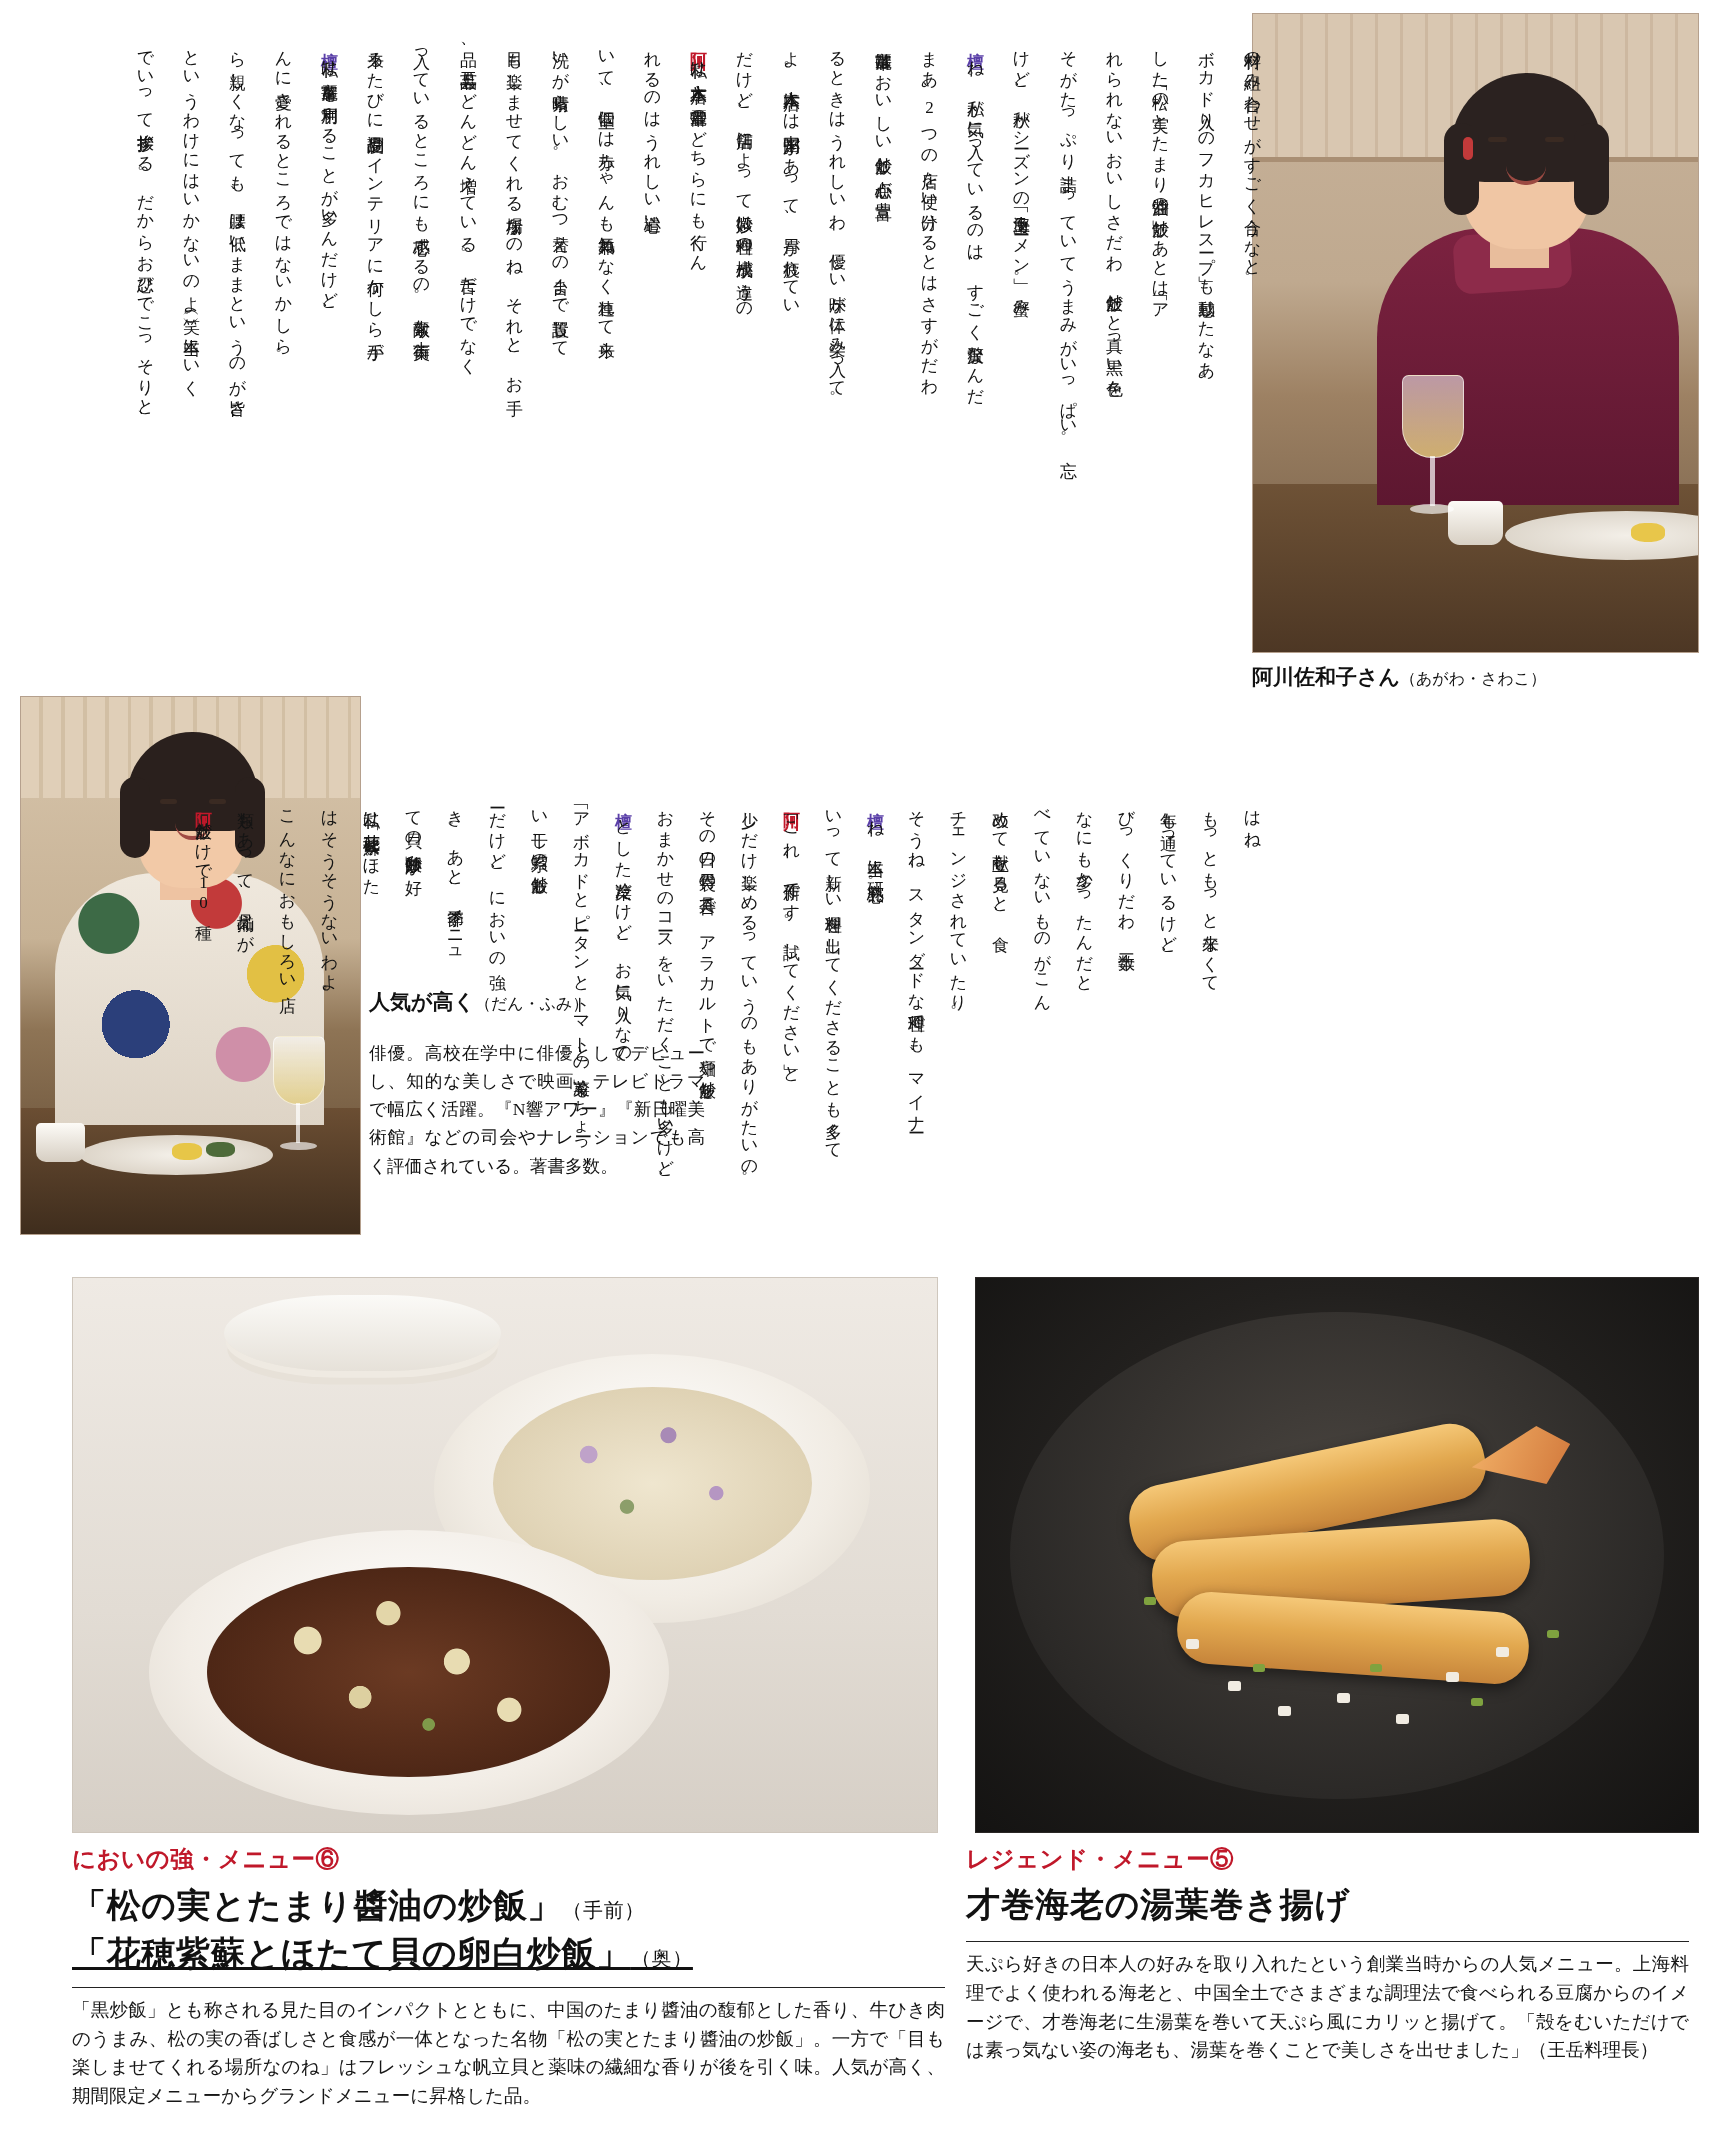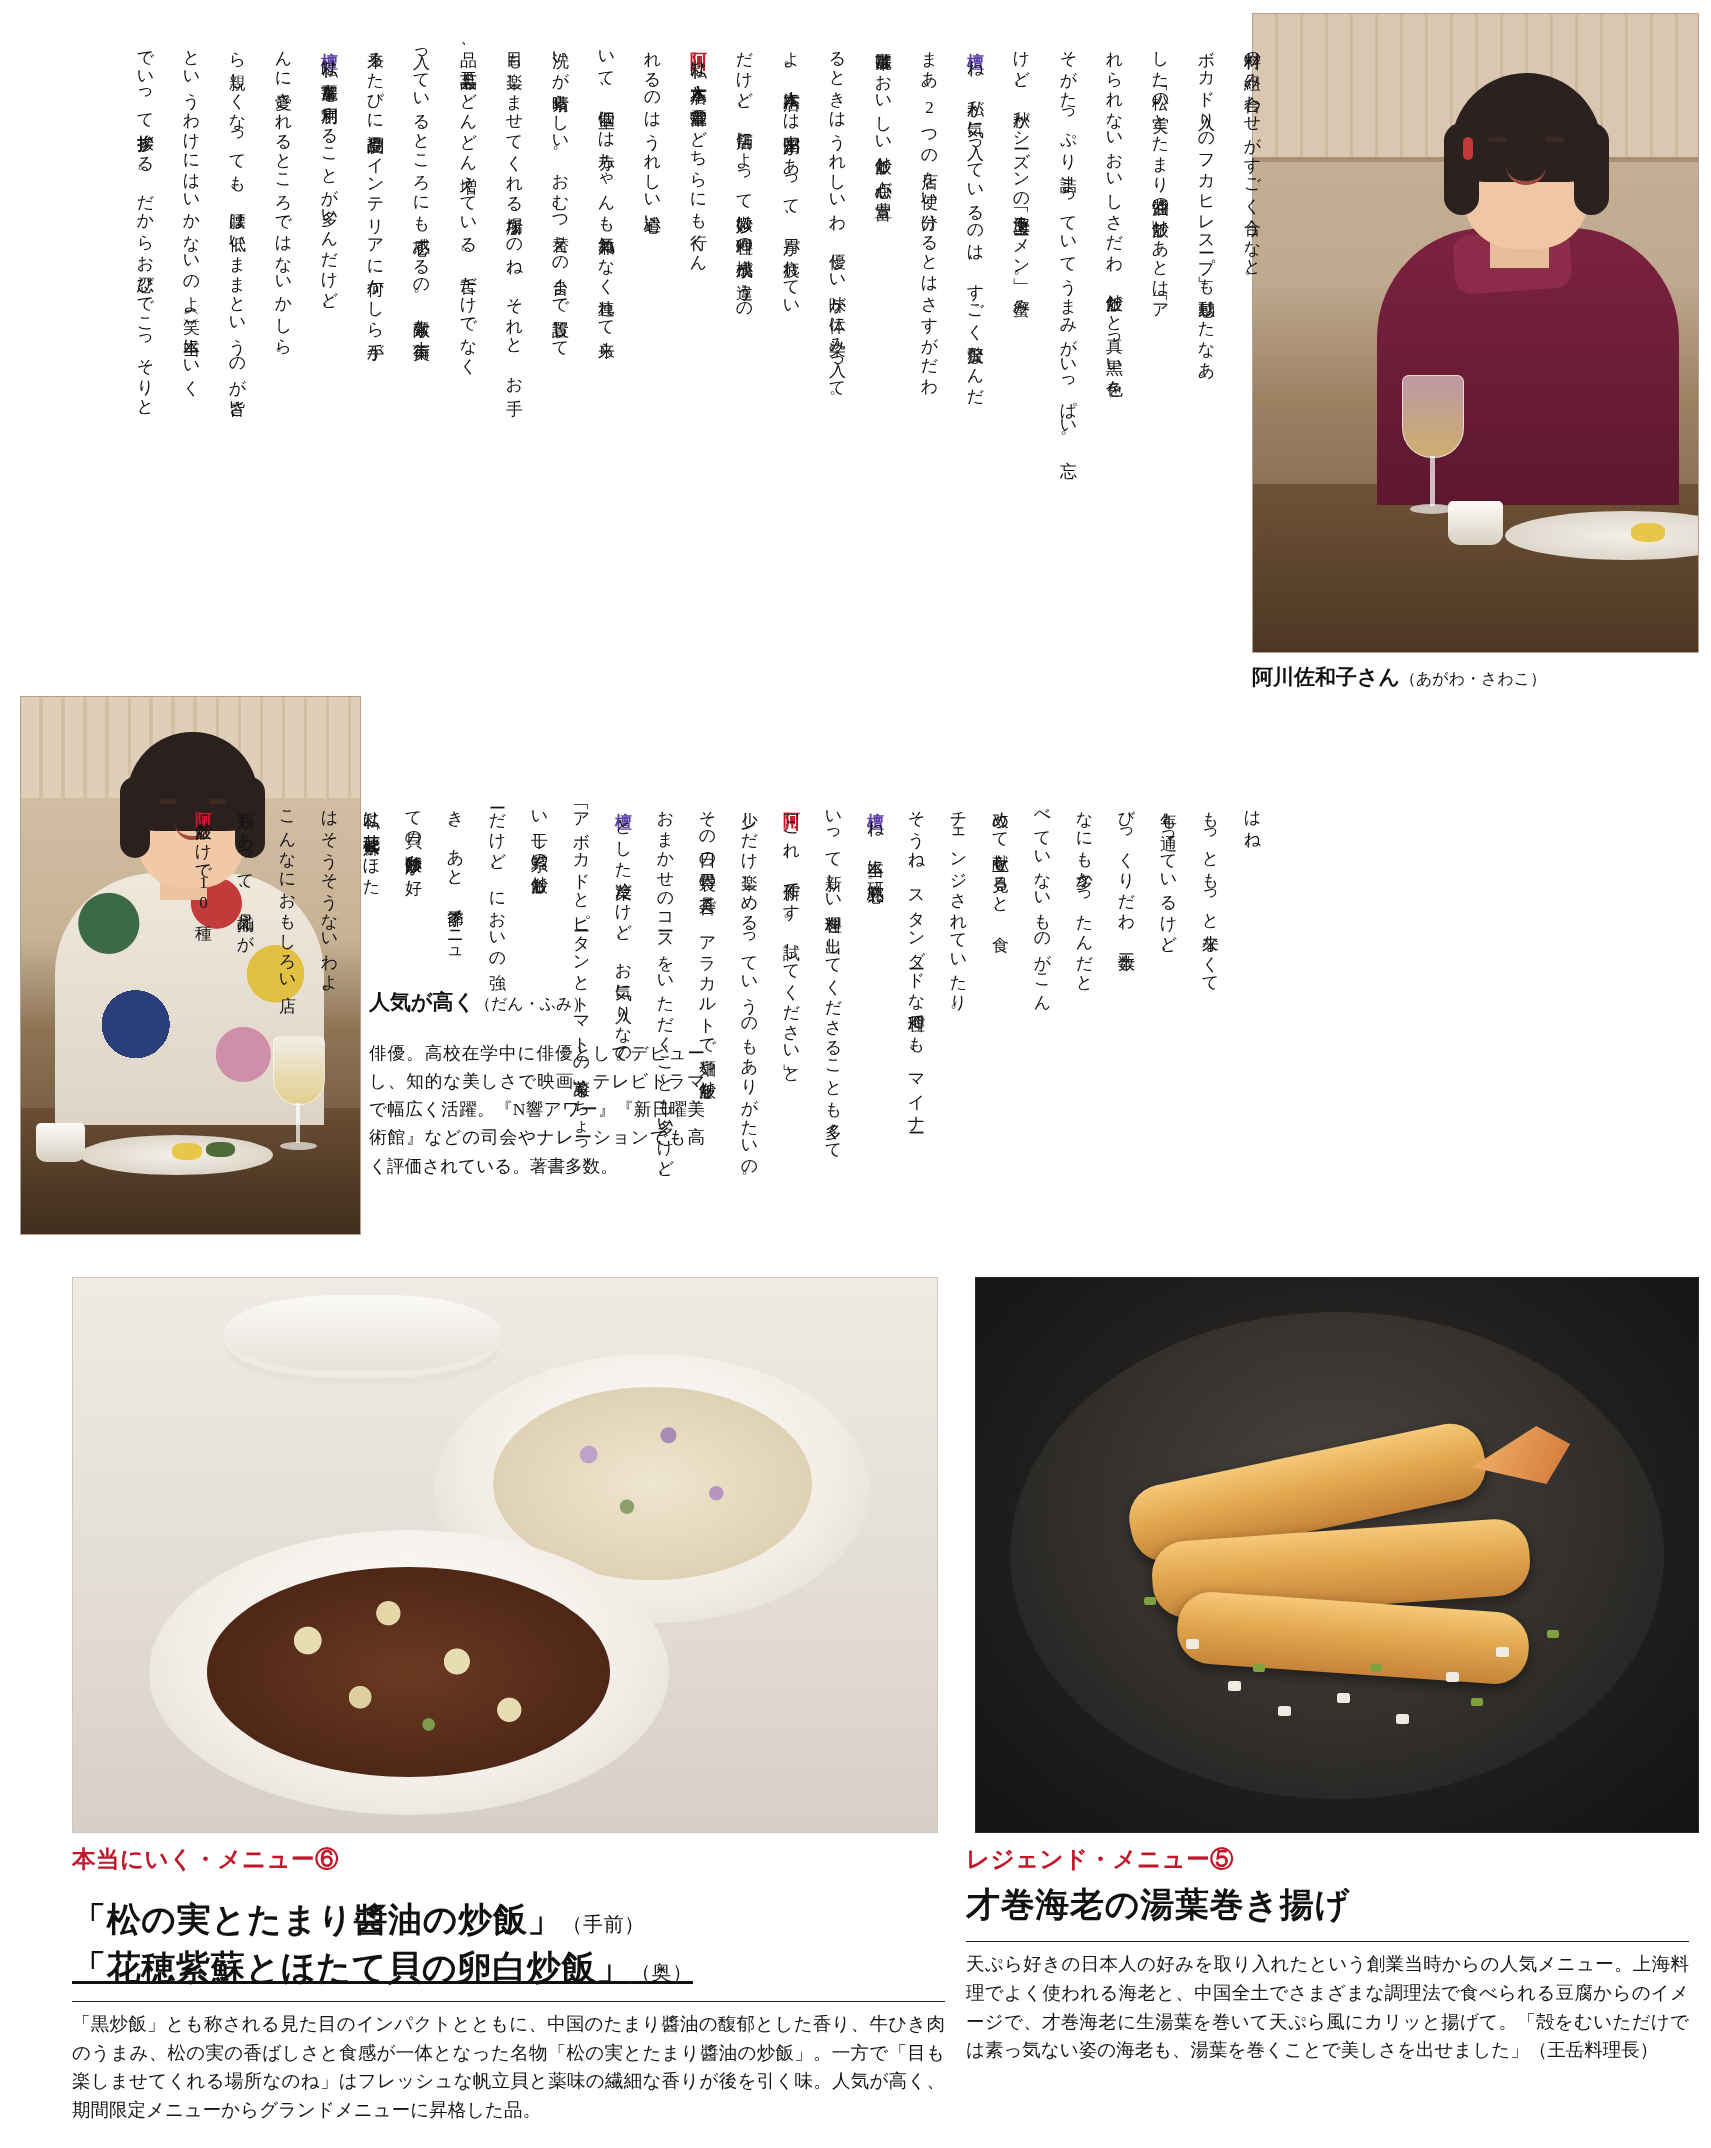--- a/index.html
+++ b/index.html
@@ -410,22 +410,22 @@
 </div>
 
 <div id="profile-dan" style="position:absolute;left:369px;top:988px;width:336px;">
   <div class="profile-name">
     <span>人気が高く</span><span class="kana">（だん・ふみ）</span>
   </div>
   <div class="profile-body" style="margin-top:23px;">俳優。高校在学中に俳優としてデビューし、知的な美しさで映画、テレビドラマで幅広く活躍。『N響アワー』『新日曜美術館』などの司会やナレーションでも高く評価されている。著書多数。</div>
 </div>
 
 <div id="caption-menu-6" style="position:absolute;left:72px;top:1843px;width:873px;">
-  <div class="legend-label">本当にいく・メニュー⑥</div>
-  <div class="dish-title" style="margin-top:22px;">
+  <div class="legend-label">においの強・メニュー⑥</div>
+  <div class="dish-title" style="margin-top:8px;">
     <span>「松の実とたまり醬油の炒飯」</span><span class="small">（手前）</span>
   </div>
   <div class="dish-title" style="margin-top:1.7px;text-decoration:underline;">
     <span>「花穂紫蘇とほたて貝の卵白炒飯」</span><span class="small">（奥）</span>
   </div>
   <div style="border-top:1.7px solid #222;margin:10px 0 8.4px 0;"></div>
   <div class="caption-body">「黒炒飯」とも称される見た目のインパクトとともに、中国のたまり醬油の馥郁とした香り、牛ひき肉のうまみ、松の実の香ばしさと食感が一体となった名物「松の実とたまり醬油の炒飯」。一方で「目も楽しませてくれる場所なのね」はフレッシュな帆立貝と薬味の繊細な香りが後を引く味。人気が高く、期間限定メニューからグランドメニューに昇格した品。</div>
 </div>
 
 <div id="caption-menu-5" style="position:absolute;left:966px;top:1843px;width:723px;">

